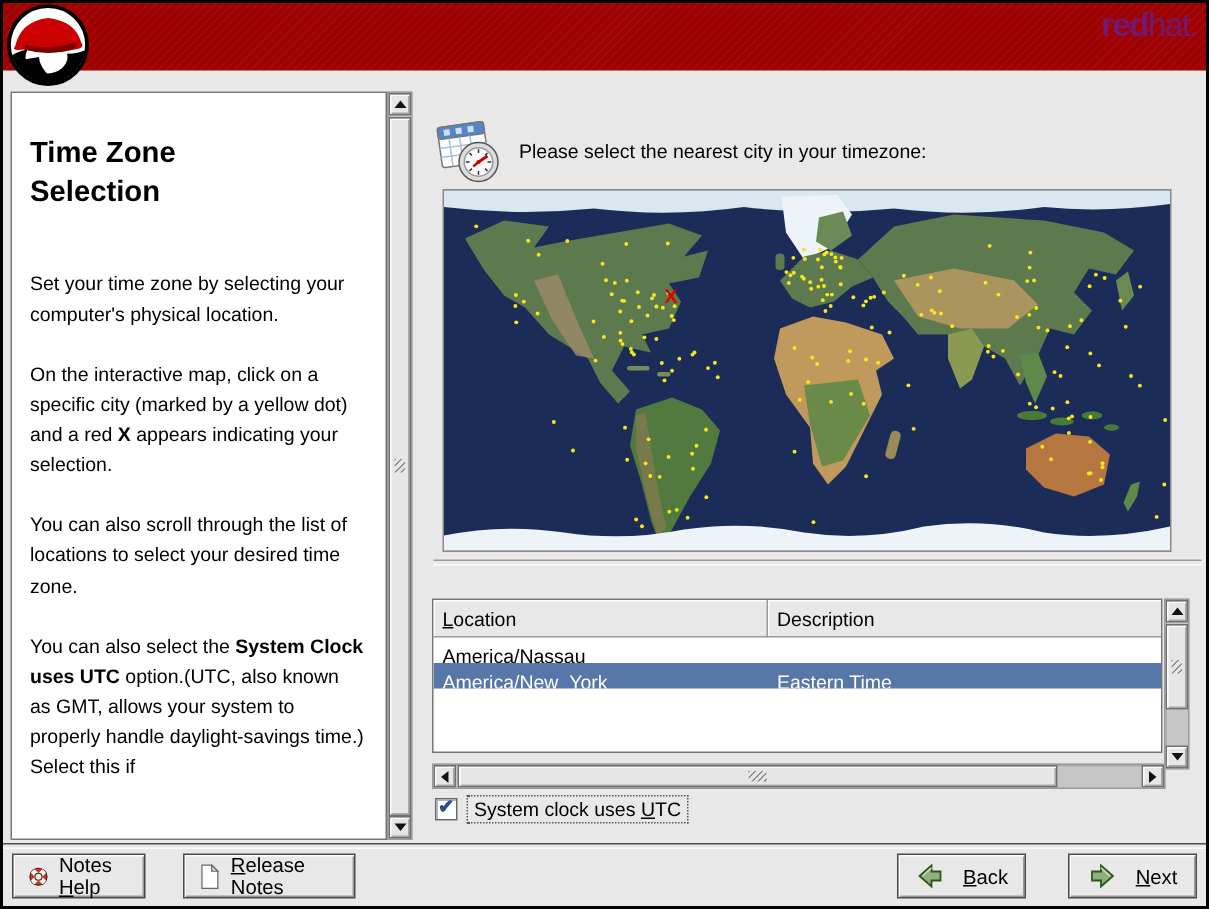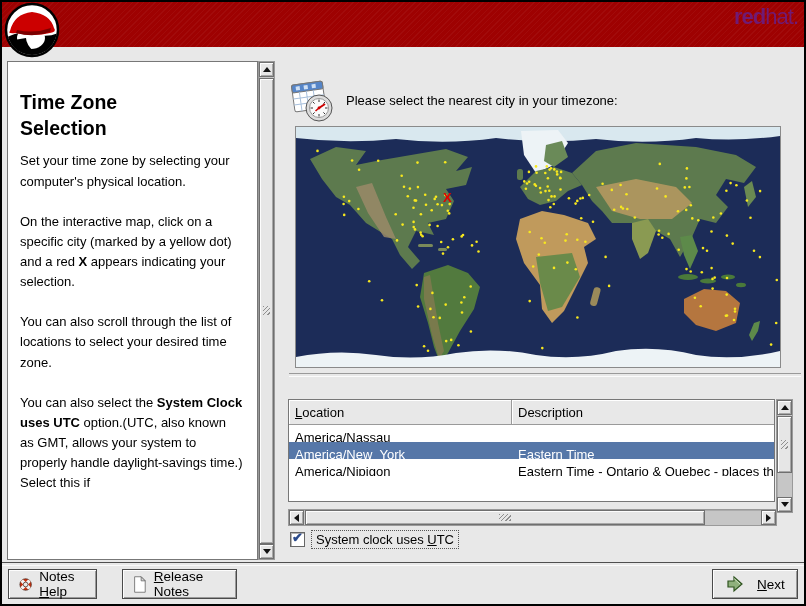--- a/index.html
+++ b/index.html
@@ -16,21 +16,21 @@
   }
   .logo { position:absolute; top:0; left:2px; width:56px; height:56px; z-index:5; }
   .brand { position:absolute; top:2px; right:6px; z-index:2; color:#701a75; font-size:22px; letter-spacing:-1px; }
   .brand .b { font-weight:bold; }
   .brand .l { font-weight:normal; }
   
   .help-panel {
     position:absolute; left:5px; top:59px; width:251px; height:499px; box-sizing:border-box;
     background:#fff; border:1px solid #777; padding:16px 14px 0 12px; overflow:hidden;
   }
-  .help-title { font-size:19.5px; font-weight:bold; line-height:1.32; margin:12px 0 10px; max-width:160px; }
+  .help-title { font-size:19.5px; font-weight:bold; line-height:1.32; margin:12px 0 38px; max-width:160px; }
   .help-p { font-size:13px; line-height:1.55; margin:0 0 20px; }
   
   .sb-track {
     position:absolute; box-sizing:border-box; background:#c6c6c6;
     border:1px solid #9a9a9a; box-shadow:inset 1px 1px 0 #ababab;
   }
   .sb-btn {
     position:absolute; width:15px; height:15px; box-sizing:border-box; background:#e6e6e6;
     border:1px solid #6f6f6f; box-shadow:inset 1px 1px 0 #fdfdfd, inset -1px -1px 0 #a8a8a8;
     display:flex; align-items:center; justify-content:center;
@@ -393,24 +393,20 @@
       <div class="tz-hcell desc"><span>Description</span></div>
     </div>
     <div class="tz-row">
       <div class="cell loc">America/Nassau</div>
       <div class="cell desc"></div>
     </div>
     <div class="tz-row selected">
       <div class="cell loc">America/New_York</div>
       <div class="cell desc">Eastern Time</div>
     </div>
-    <div class="tz-row">
-      <div class="cell loc">America/Nipigon</div>
-      <div class="cell desc">Eastern Time - Ontario &amp; Quebec - places th</div>
-    </div>
   </div>
 
   <div class="sb-track" style="left:774px; top:397px; width:17px; height:114px;">
     <div class="sb-btn" style="left:0px; top:0px;">
         <div class="tri-up"></div>
       </div>
     <div class="sb-thumb" style="left:0px; top:16px; width:15px; height:57px;">
         <div class="grip-v"></div>
       </div>
     <div class="sb-btn" style="left:0px; bottom:0px;">
@@ -453,20 +449,27 @@
   </div>
 
   <div class="btn btn-release">
     <svg width="17" height="21" viewBox="0 0 17 21">
       <path d="M2 1 H10 L15 6 V20 H2 Z" fill="#fff" stroke="#666"></path>
       <path d="M10 1 V6 H15 Z" fill="#d8d8d8" stroke="#666"></path>
     </svg>
     <span><span class="mn">R</span><span>elease Notes</span></span>
   </div>
 
+  <div class="btn btn-back">
+    <svg width="20" height="18" viewBox="0 0 20 18">
+      <path d="M11 2 L3 9 L11 16 V12 H17 V6 H11 Z" fill="#8fb07c" stroke="#2e531f" stroke-width="1.2"></path>
+      <path d="M11 3.5 L5 9" stroke="#cfe2c2" stroke-width="1" fill="none"></path>
+    </svg>
+    <span><span class="mn">B</span><span>ack</span></span>
+  </div>
 
   <div class="btn btn-next">
     <svg width="20" height="18" viewBox="0 0 20 18">
       <path d="M9 2 L17 9 L9 16 V12 H3 V6 H9 Z" fill="#8fb07c" stroke="#2e531f" stroke-width="1.2"></path>
       <path d="M9 3.5 L15 9" stroke="#cfe2c2" stroke-width="1" fill="none"></path>
     </svg>
     <span><span class="mn">N</span><span>ext</span></span>
   </div>
 
 </div>

